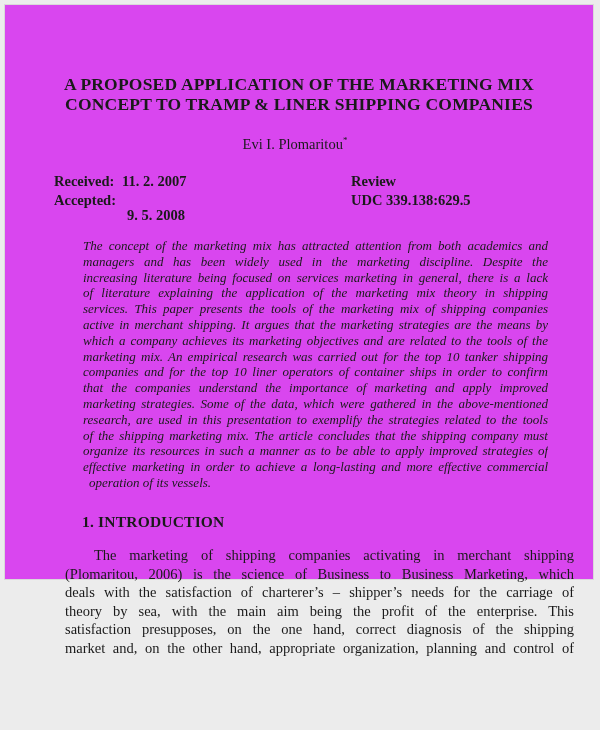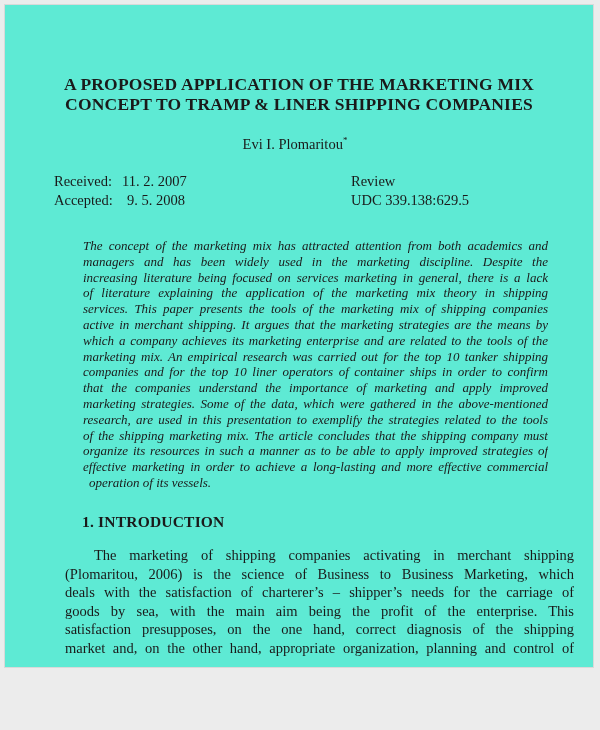--- a/index.html
+++ b/index.html
@@ -7,22 +7,22 @@
     width:600px; height:730px;
     background:#ececec;
     font-family:"Liberation Serif","DejaVu Serif",serif;
     color:#1a1a1a;
     position:relative;
     overflow:hidden;
   }
   .page {
     position:absolute;
     left:4px; top:4px;
-    width:590px; height:664px;
-    background:#5eead4;
+    width:590px; height:576px;
+    background:#d946ef;
     border:1px solid #d9d9d9;
     box-sizing:border-box;
   }
   
   .title-block {
     position:absolute;
     left:0; right:0; top:70px;
     text-align:center;
   }
   .title-line {
@@ -44,26 +44,27 @@
     vertical-align:super;
     line-height:0;
   }
   
   .meta-block {
     position:absolute;
     left:49px; right:40px; top:167px;
     display:flex;
     font-size:14.5px;
     line-height:18.5px;
+    font-weight:bold;
   }
   .meta-col-left { width:297px; }
   .meta-col-right { flex:1; }
   .meta-row { display:flex; }
   .meta-label { width:68px; }
-  .meta-row-accepted .meta-value { padding-left:5px; }
+  .meta-row-accepted .meta-value { padding-left:5px;margin-top:15px; }
   
   .abstract-block {
     position:absolute;
     left:78px;
     width:465px;
     top:233px;
     font-style:italic;
     font-size:13px;
     line-height:15.8px;
   }
@@ -129,36 +130,36 @@
     </div>
   </div>
 
   <div class="abstract-block">
     <div class="jline">The concept of the marketing mix has attracted attention from both academics and</div>
     <div class="jline">managers and has been widely used in the marketing discipline. Despite the</div>
     <div class="jline">increasing literature being focused on services marketing in general, there is a lack</div>
     <div class="jline">of literature explaining the application of the marketing mix theory in shipping</div>
     <div class="jline">services. This paper presents the tools of the marketing mix of shipping companies</div>
     <div class="jline">active in merchant shipping. It argues that the marketing strategies are the means by</div>
-    <div class="jline">which a company achieves its marketing enterprise and are related to the tools of the</div>
+    <div class="jline">which a company achieves its marketing objectives and are related to the tools of the</div>
     <div class="jline">marketing mix. An empirical research was carried out for the top 10 tanker shipping</div>
     <div class="jline">companies and for the top 10 liner operators of container ships in order to confirm</div>
     <div class="jline">that the companies understand the importance of marketing and apply improved</div>
     <div class="jline">marketing strategies. Some of the data, which were gathered in the above-mentioned</div>
     <div class="jline">research, are used in this presentation to exemplify the strategies related to the tools</div>
     <div class="jline">of the shipping marketing mix. The article concludes that the shipping company must</div>
     <div class="jline">organize its resources in such a manner as to be able to apply improved strategies of</div>
     <div class="jline">effective marketing in order to achieve a long-lasting and more effective commercial</div>
     <div class="jline last">operation of its vessels.</div>
   </div>
 
   <div class="section-heading">1. INTRODUCTION</div>
 
   <div class="intro-block">
     <div class="jline indent">The marketing of shipping companies activating in merchant shipping</div>
     <div class="jline">(Plomaritou, 2006) is the science of Business to Business Marketing, which</div>
     <div class="jline">deals with the satisfaction of charterer’s – shipper’s needs for the carriage of</div>
-    <div class="jline">goods by sea, with the main aim being the profit of the enterprise. This</div>
+    <div class="jline">theory by sea, with the main aim being the profit of the enterprise. This</div>
     <div class="jline">satisfaction presupposes, on the one hand, correct diagnosis of the shipping</div>
     <div class="jline">market and, on the other hand, appropriate organization, planning and control of</div>
   </div>
 
 </div>
 
 </body></html>

